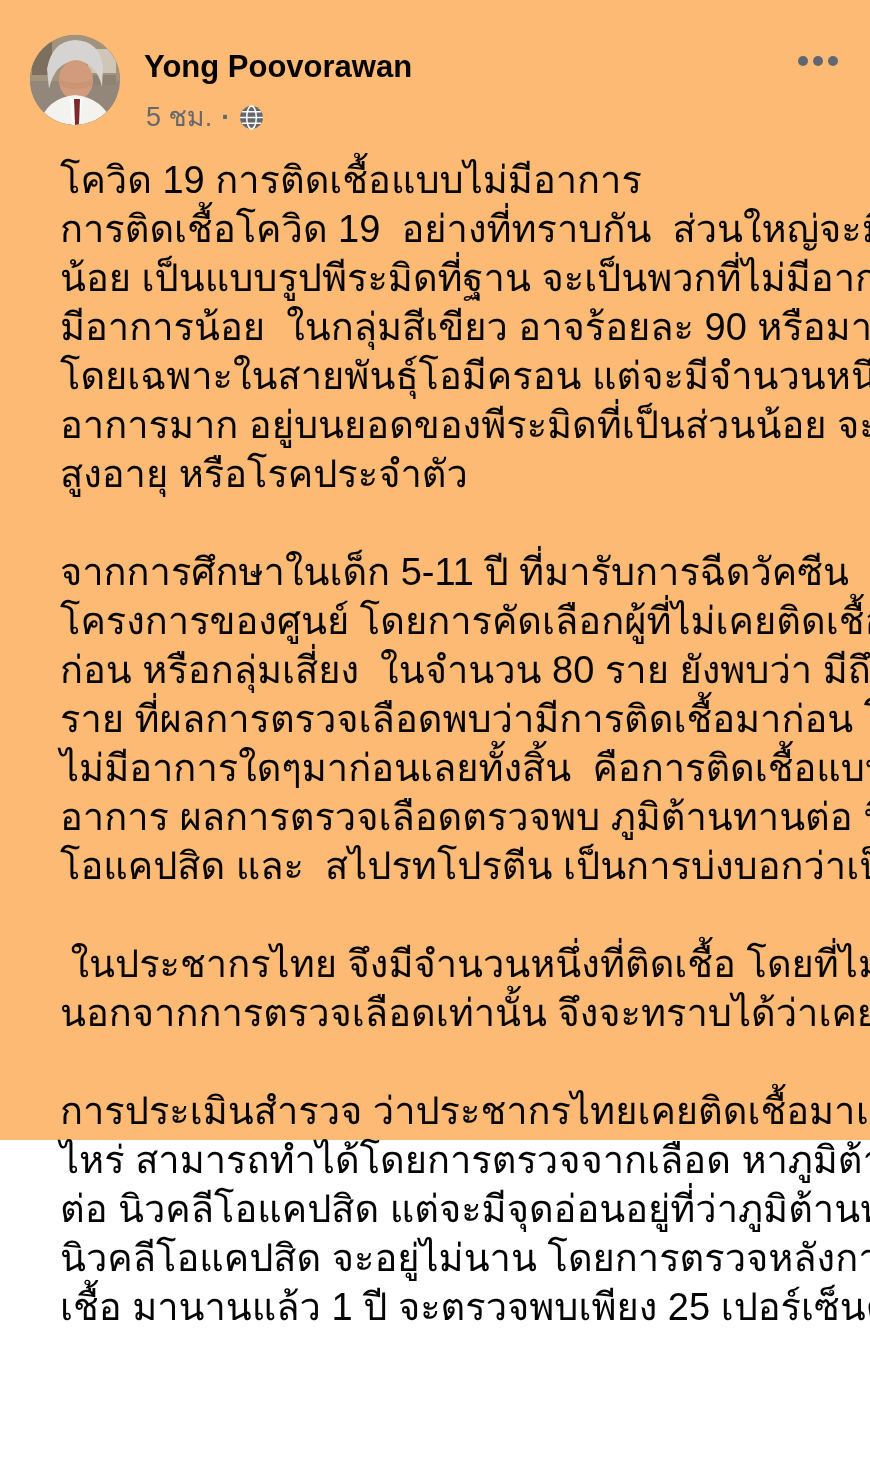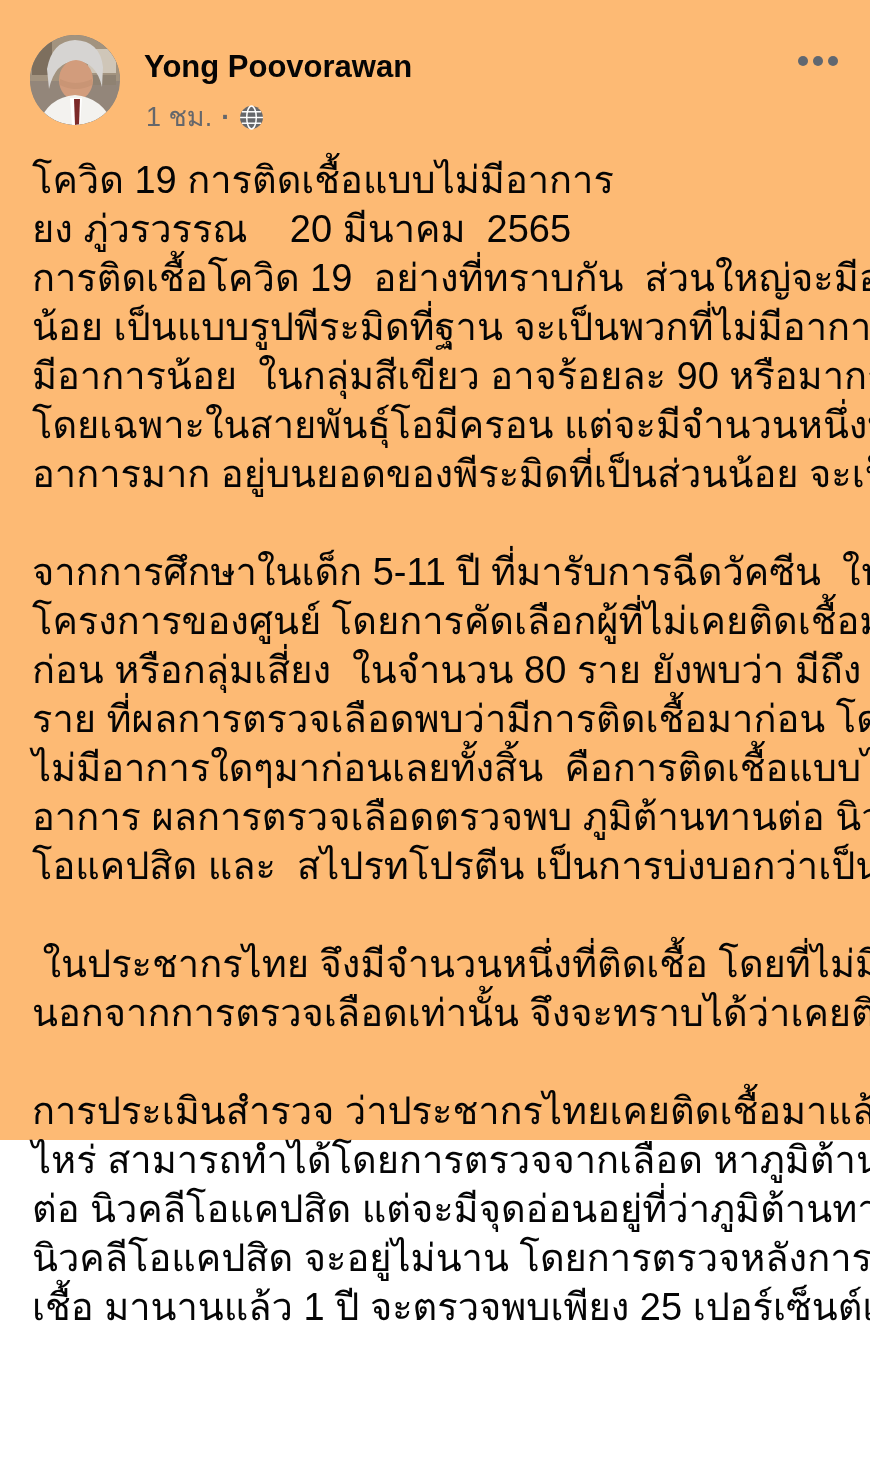--- a/index.html
+++ b/index.html
@@ -32,21 +32,21 @@
     position:absolute;right:26px;top:50px;display:flex;gap:5px;align-items:center;
     padding:6px;cursor:pointer;border-radius:18px;
   }
   .menu-btn .dot{width:10px;height:10px;border-radius:50%;background:#606770;}
 
   
   .post-body{
     padding:6px 20px 0 32px;
     font-size:38px;line-height:49px;color:#050505;
   }
-  .post-body .line{height:49px;white-space:pre;overflow:visible;}
+  .post-body .line{height:49px;white-space:pre;overflow:visible;margin-left:28px;}
   .post-body .gap{height:49px;}
 </style>
 </head>
 <body>
 
 <div class="post">
 
   <div class="header">
 
     <div class="avatar">
@@ -68,21 +68,21 @@
           <path d="M8 90 Q18 62 45 60 Q72 62 84 90 Z" fill="#f3f2ef"></path>
           <path d="M40 63 L52 63 L50 90 L42 90 Z" fill="#ffffff"></path>
           <polygon points="44,64 50,64 49,90 45,90" fill="#7c2b2b"></polygon>
         </g>
       </svg>
     </div>
 
     <div class="author">Yong Poovorawan</div>
 
     <div class="meta">
-      <span>1 ชม.</span>
+      <span>5 ชม.</span>
       <span class="sep">·</span>
       <span class="globe">
         <svg viewBox="0 0 24 24">
           <circle cx="12" cy="12" r="11" fill="#65676b"></circle>
           <ellipse cx="12" cy="12" rx="4.6" ry="11" fill="none" stroke="#ffffff" stroke-width="1.4"></ellipse>
           <line x1="1" y1="12" x2="23" y2="12" stroke="#ffffff" stroke-width="1.4"></line>
           <line x1="2.8" y1="6.5" x2="21.2" y2="6.5" stroke="#ffffff" stroke-width="1.4"></line>
           <line x1="2.8" y1="17.5" x2="21.2" y2="17.5" stroke="#ffffff" stroke-width="1.4"></line>
         </svg>
       </span>
@@ -91,26 +91,26 @@
     <div class="menu-btn" aria-label="options">
       <span class="dot"></span>
       <span class="dot"></span>
       <span class="dot"></span>
     </div>
 
   </div>
 
   <div class="post-body" id="post-body">
       <div class="line">โควิด 19 การติดเชื้อแบบไม่มีอาการ</div>
-      <div class="line">ยง ภู่วรวรรณ    20 มีนาคม  2565</div>
       <div class="line">การติดเชื้อโควิด 19  อย่างที่ทราบกัน  ส่วนใหญ่จะมีอาการ</div>
       <div class="line">น้อย เป็นแบบรูปพีระมิดที่ฐาน จะเป็นพวกที่ไม่มีอาการ หรือ</div>
       <div class="line">มีอาการน้อย  ในกลุ่มสีเขียว อาจร้อยละ 90 หรือมากกว่า</div>
       <div class="line">โดยเฉพาะในสายพันธุ์โอมีครอน แต่จะมีจำนวนหนึ่งที่มี</div>
       <div class="line">อาการมาก อยู่บนยอดของพีระมิดที่เป็นส่วนน้อย จะเป็นผู้</div>
+      <div class="line">สูงอายุ หรือโรคประจำตัว</div>
       <div class="gap"></div>
       <div class="line">จากการศึกษาในเด็ก 5-11 ปี ที่มารับการฉีดวัคซีน  ใน</div>
       <div class="line">โครงการของศูนย์ โดยการคัดเลือกผู้ที่ไม่เคยติดเชื้อมา</div>
       <div class="line">ก่อน หรือกลุ่มเสี่ยง  ในจำนวน 80 ราย ยังพบว่า มีถึง 5</div>
       <div class="line">ราย ที่ผลการตรวจเลือดพบว่ามีการติดเชื้อมาก่อน โดย</div>
       <div class="line">ไม่มีอาการใดๆมาก่อนเลยทั้งสิ้น  คือการติดเชื้อแบบไม่มี</div>
       <div class="line">อาการ ผลการตรวจเลือดตรวจพบ ภูมิต้านทานต่อ นิวคลี</div>
       <div class="line">โอแคปสิด และ  สไปรทโปรตีน เป็นการบ่งบอกว่าเป็นการ</div>
       <div class="gap"></div>
       <div class="line"> ในประชากรไทย จึงมีจำนวนหนึ่งที่ติดเชื้อ โดยที่ไม่มีอาการ</div>

